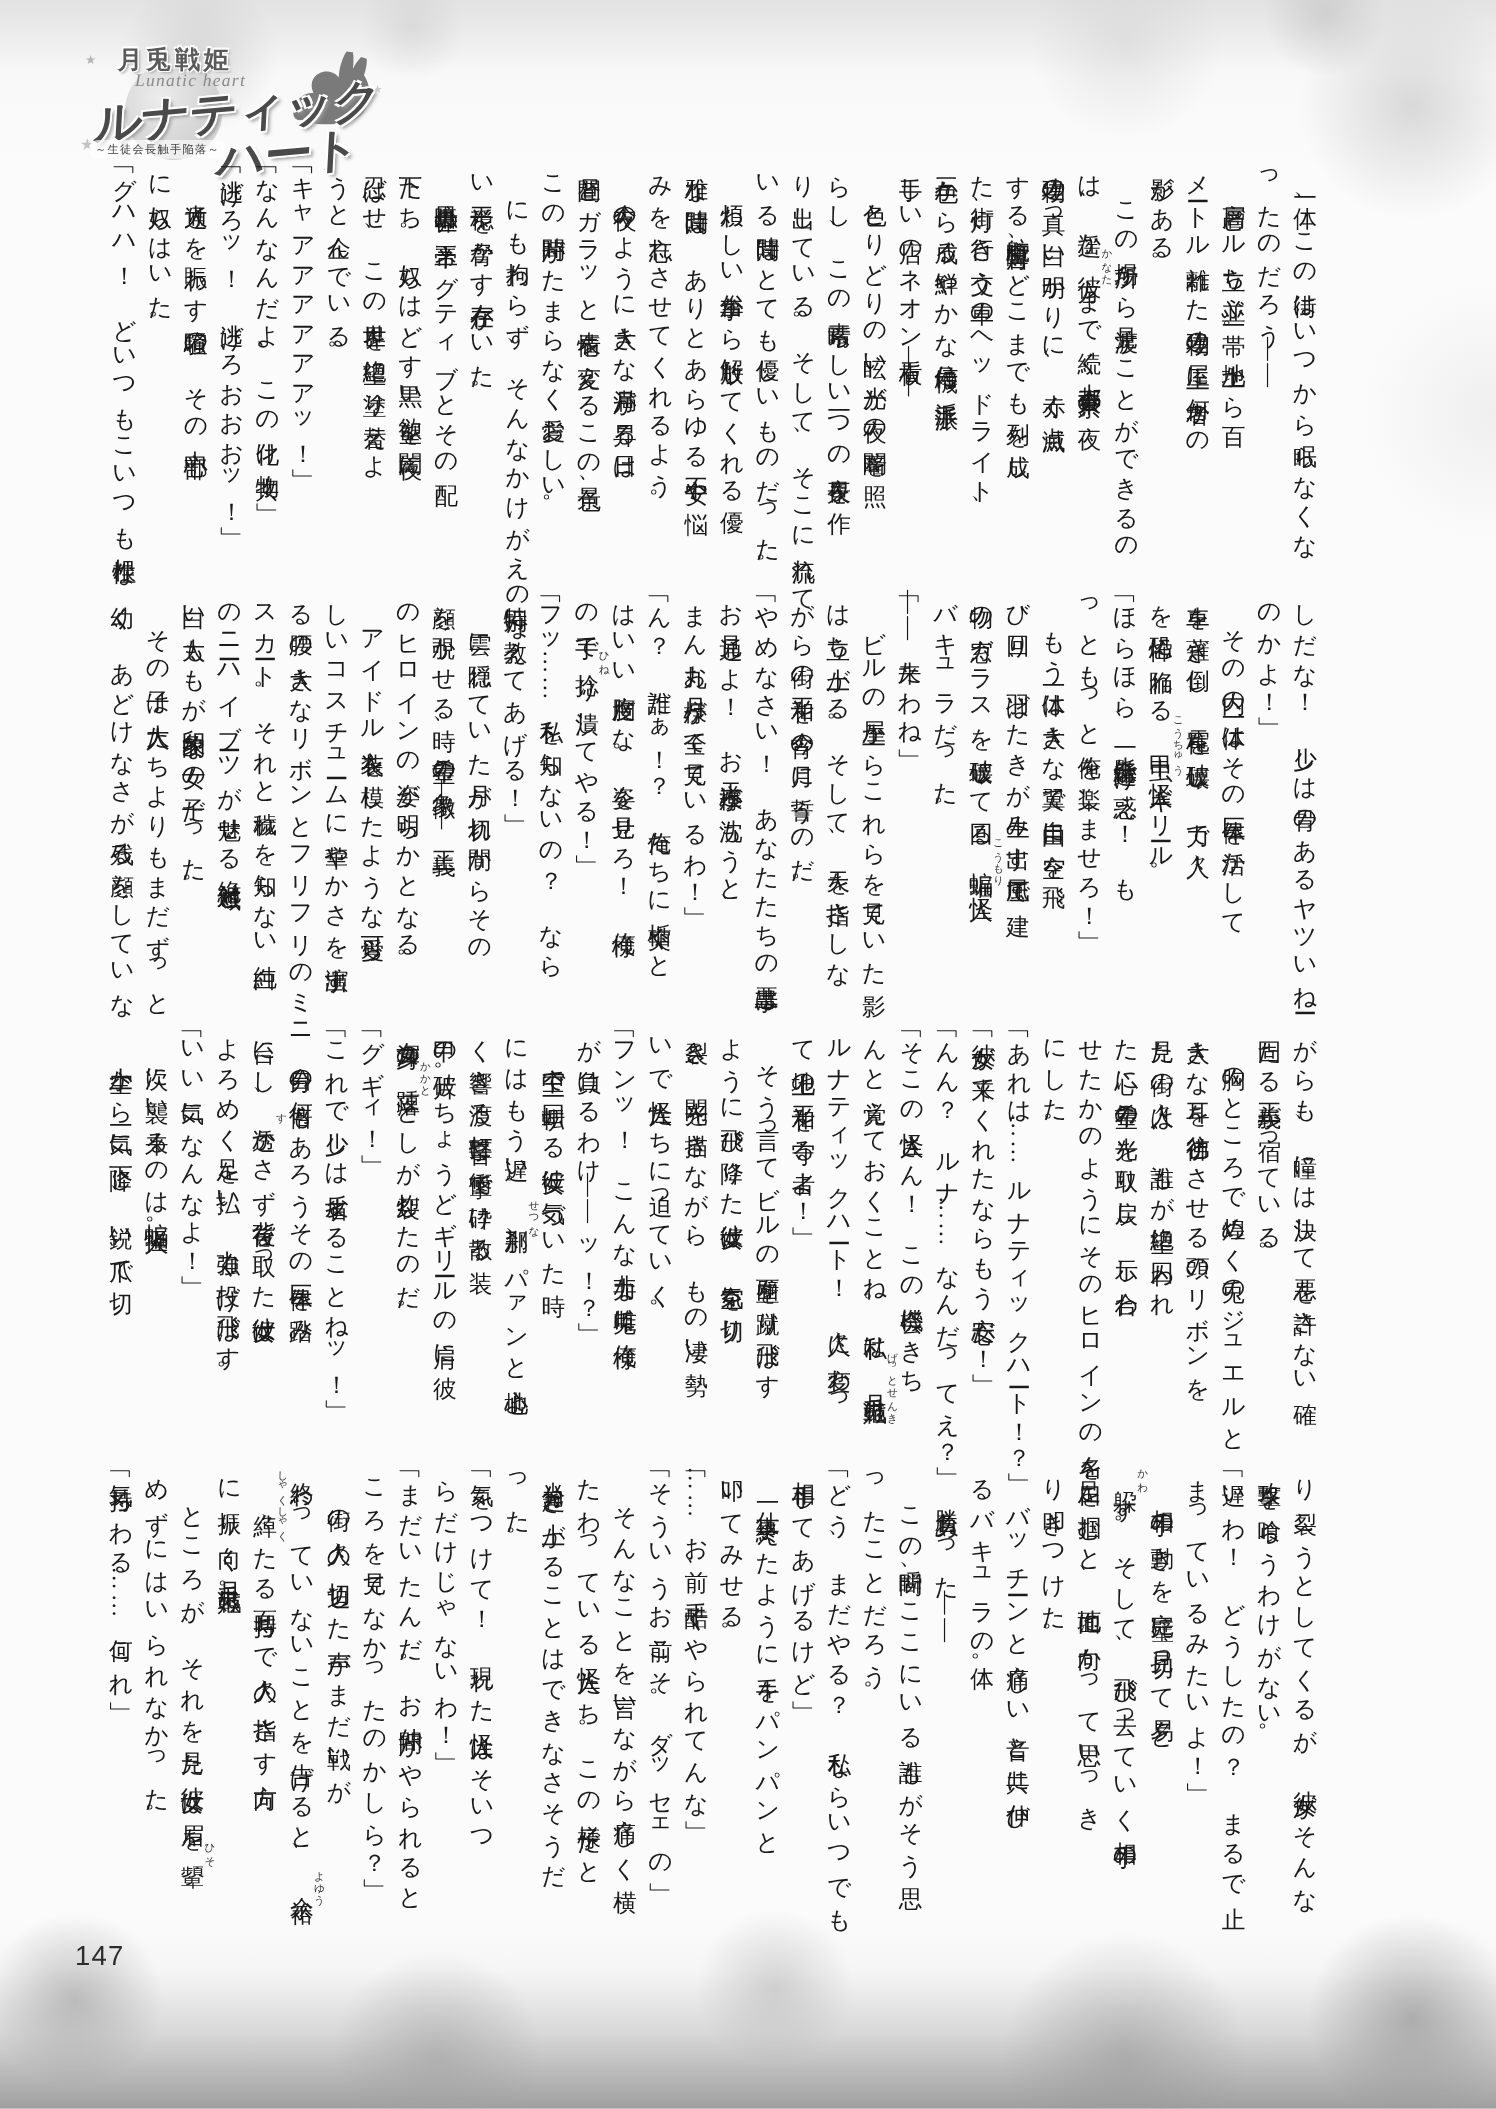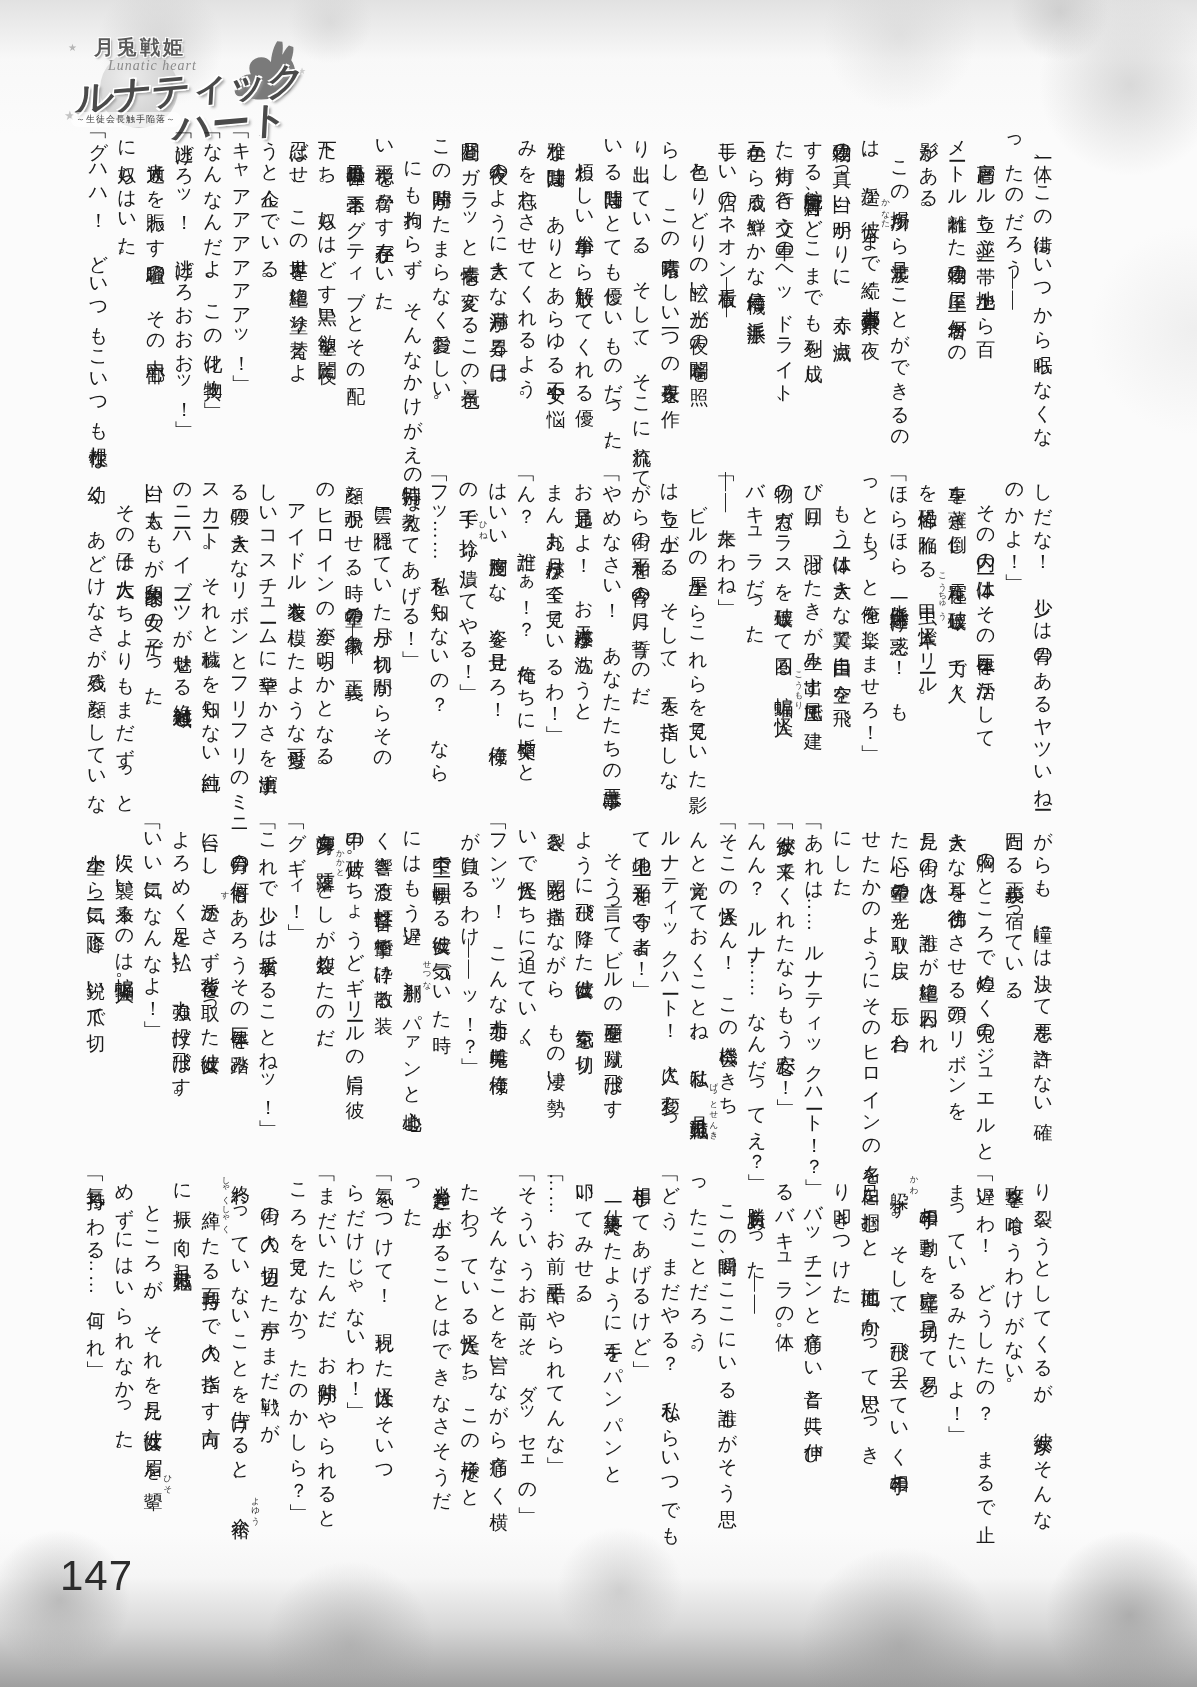--- a/index.html
+++ b/index.html
@@ -53,21 +53,21 @@
     position:absolute; left:9px; top:100px; font-size:9px; color:#3f3f3f; letter-spacing:1px;
     background:rgba(255,255,255,.65); border-radius:7px; padding:1px 5px;}
   .rabbit{position:absolute; left:158px; top:18px;}
   .star{position:absolute; color:#b5b5b5;}
   .s1{left:6px;  top:30px; font-size:10px;}
   .s2{left:2px;  top:96px; font-size:13px; color:#c4c4c4;}
   .s3{left:236px;top:54px; font-size:9px;  color:#cccccc;}
   .s4{left:196px;top:118px;font-size:11px;}
   
   .page-number{
-    position:absolute; left:60px; top:1552px; font-size:42px; color:#2c2c2c;
+    position:absolute; left:60px; top:1552px; font-size:22px; color:#2c2c2c;
     font-family:"Liberation Sans","DejaVu Sans",sans-serif; letter-spacing:1px;}
 </style>
 </head>
 <body>
 
 <div class="page">
 
   <div class="logo">
     <div class="logo-moon"></div>
     <span class="star s1">★</span>

